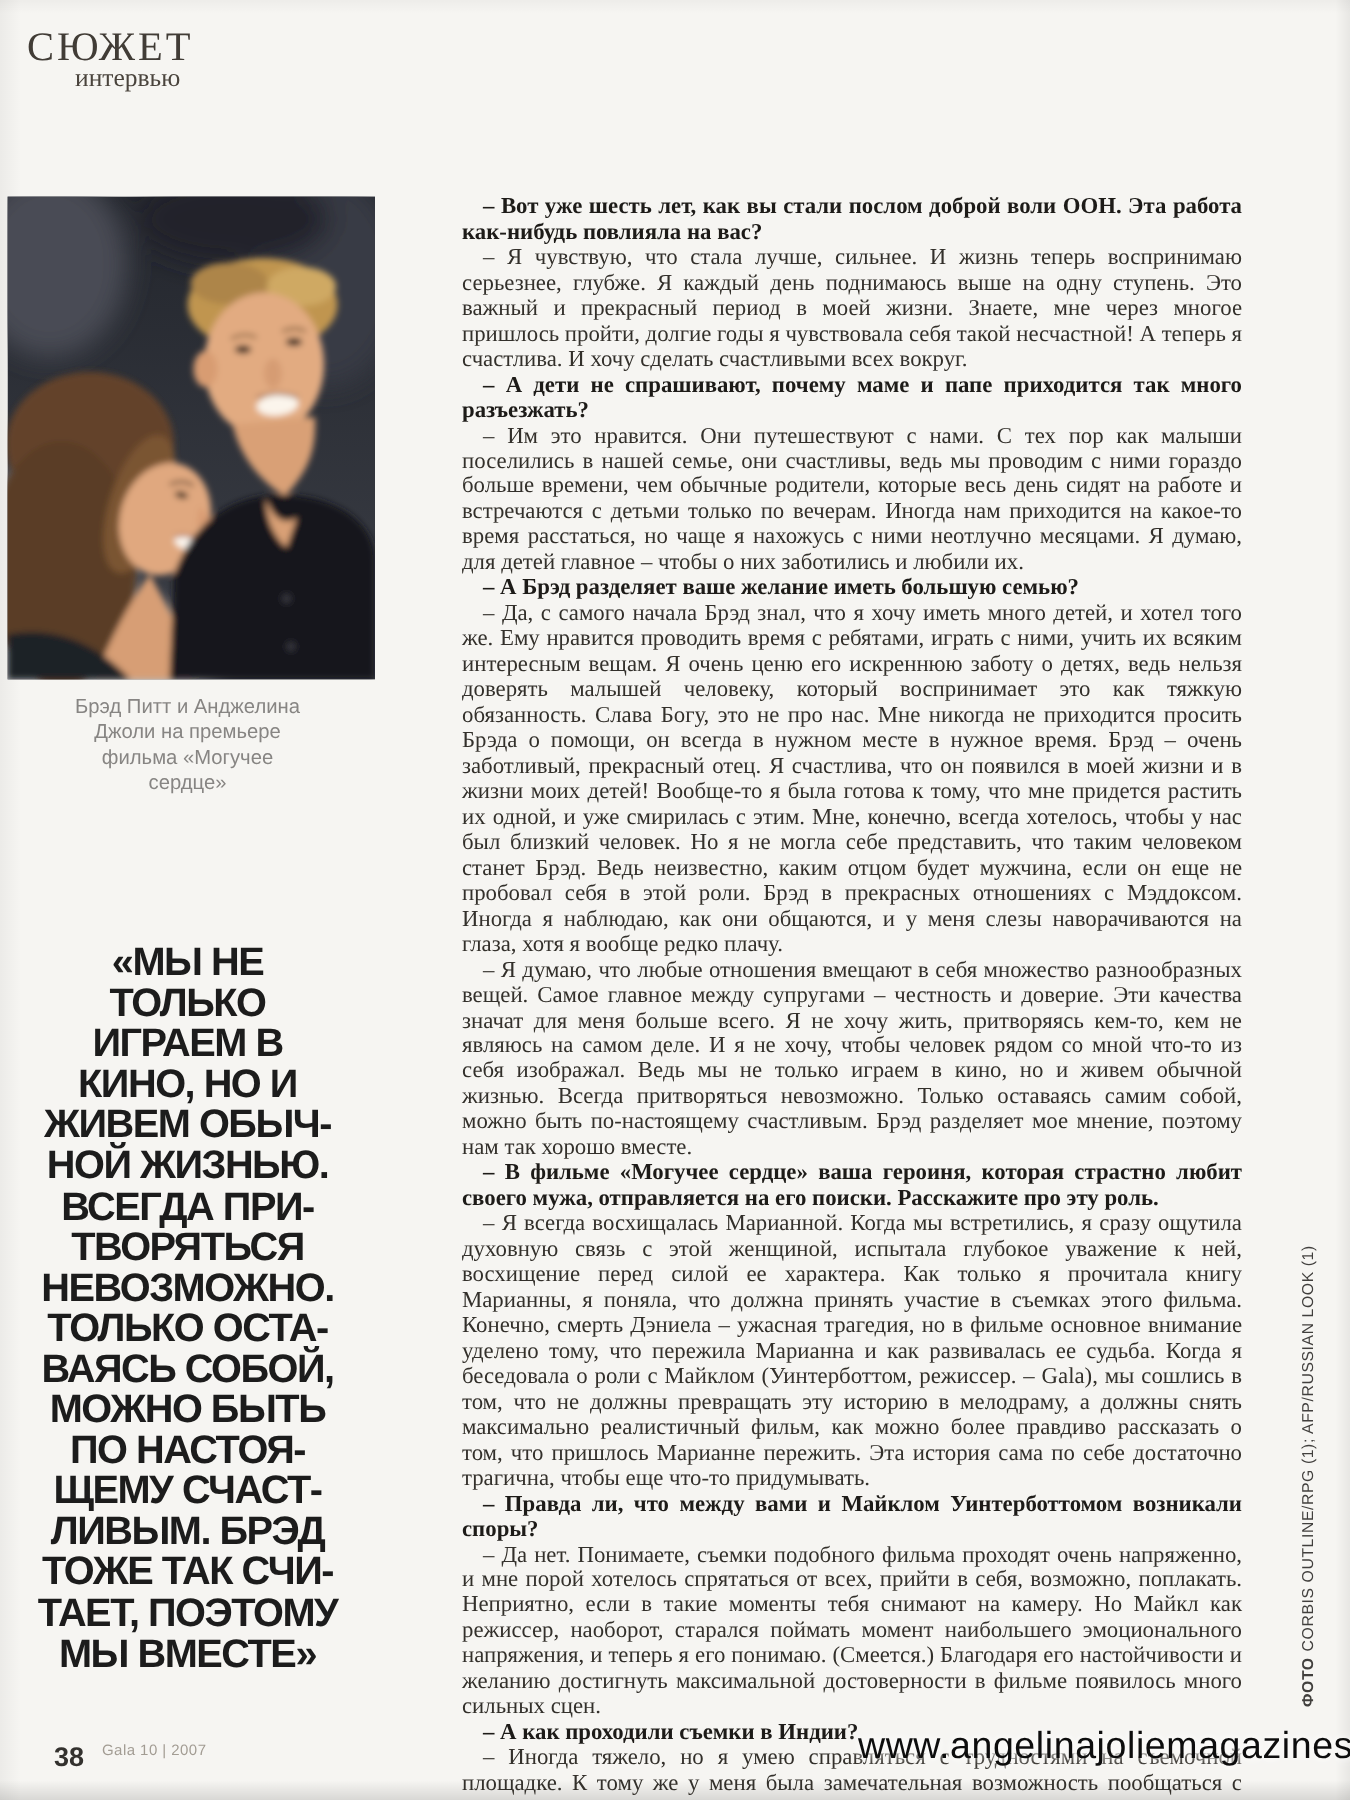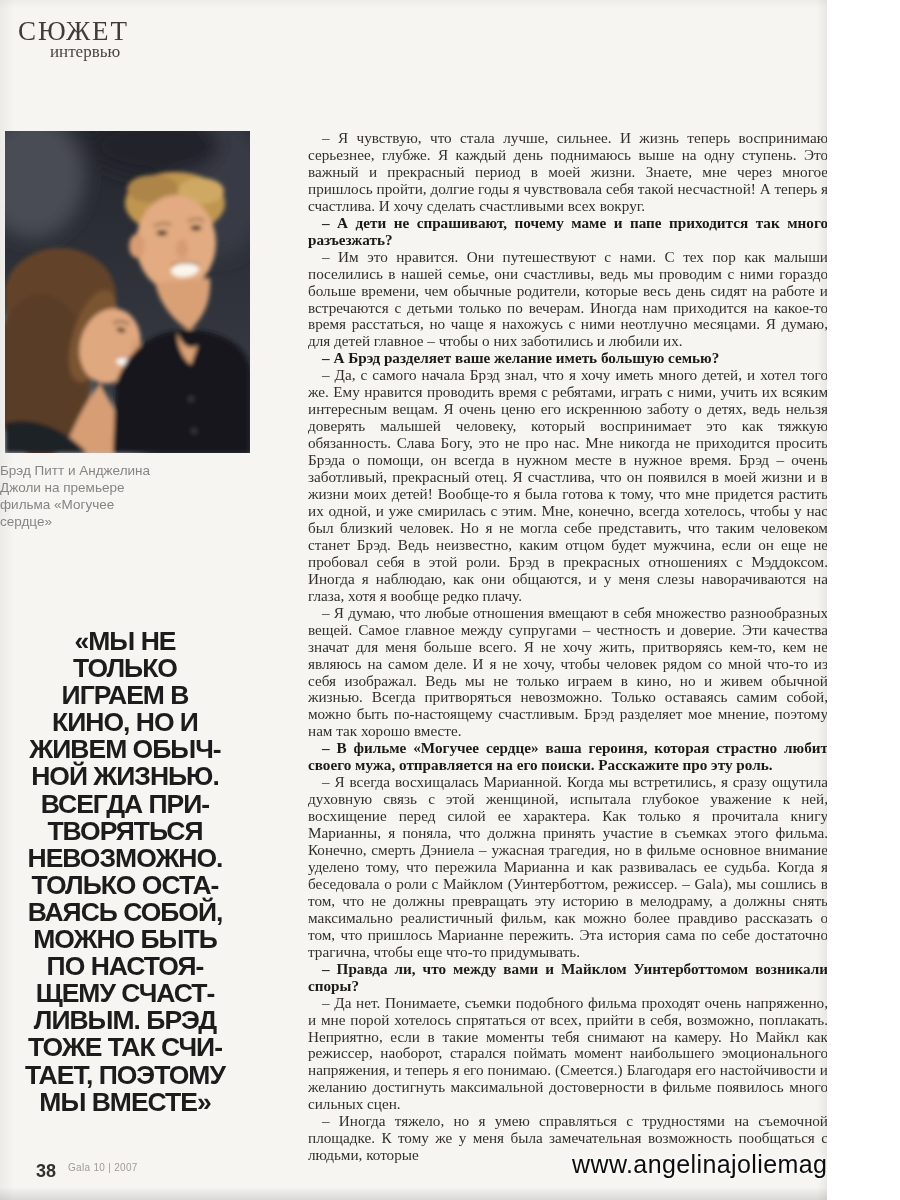--- a/index.html
+++ b/index.html
@@ -1,18 +1,18 @@
 <!DOCTYPE html>
 <html><head>
 <meta charset="utf-8">
 <style>
   html, body { margin: 0; padding: 0; }
   .page {
     position: relative;
-    width: 827px;
+    width: 900px;
     height: 1200px;
     overflow: hidden;
     font-family: "Liberation Serif", serif;
     background:
       linear-gradient(90deg, rgba(0,0,0,0.045), rgba(0,0,0,0) 14px),
       linear-gradient(270deg, rgba(0,0,0,0.06), rgba(0,0,0,0) 10px),
       linear-gradient(0deg, rgba(0,0,0,0.12), rgba(0,0,0,0) 13px),
       linear-gradient(180deg, rgba(0,0,0,0.035), rgba(0,0,0,0) 9px),
       #f6f5f2;
     color: #33302b;
@@ -24,21 +24,21 @@
   .kicker-sub {
     position: absolute; left: 50px; top: 42px;
     font-size: 17px; color: #4a443d;
   }
   .photo {
     position: absolute; left: 5px; top: 131px;
     width: 245px; height: 322px; display: block;
   }
   .caption {
     position: absolute; left: 0; top: 462px; width: 250px;
-    text-align: left; white-space: pre-line;
+    text-align: center; white-space: pre-line;
     font-family: "Liberation Sans", sans-serif;
     font-size: 13.5px; line-height: 17px; color: #878583;
   }
   .pullquote {
     position: absolute; left: 0; top: 628px; width: 250px;
     text-align: center; white-space: pre-line;
     font-family: "Liberation Sans", sans-serif;
     font-weight: bold; font-size: 26.5px; line-height: 27.1px;
     letter-spacing: -1px; color: #1c1c1c;
   }
@@ -161,30 +161,32 @@
 ВАЯСЬ СОБОЙ,
 МОЖНО БЫТЬ
 ПО НАСТОЯ-
 ЩЕМУ СЧАСТ-
 ЛИВЫМ. БРЭД
 ТОЖЕ ТАК СЧИ-
 ТАЕТ, ПОЭТОМУ
 МЫ ВМЕСТЕ»</div>
 
   <div class="article">
+    <p class="q">– Вот уже шесть лет, как вы стали послом доброй воли ООН. Эта работа как-нибудь повлияла на вас?</p>
     <p class="a">– Я чувствую, что стала лучше, сильнее. И жизнь теперь воспринимаю серьезнее, глубже. Я каждый день поднимаюсь выше на одну ступень. Это важный и прекрасный период в моей жизни. Знаете, мне через многое пришлось пройти, долгие годы я чувствовала себя такой несчастной! А теперь я счастлива. И хочу сделать счастливыми всех вокруг.</p>
     <p class="q">– А дети не спрашивают, почему маме и папе приходится так много разъезжать?</p>
     <p class="a">– Им это нравится. Они путешествуют с нами. С тех пор как малыши поселились в нашей семье, они счастливы, ведь мы проводим с ними гораздо больше времени, чем обычные родители, которые весь день сидят на работе и встречаются с детьми только по вечерам. Иногда нам приходится на какое-то время расстаться, но чаще я нахожусь с ними неотлучно месяцами. Я думаю, для детей главное – чтобы о них заботились и любили их.</p>
     <p class="q">– А Брэд разделяет ваше желание иметь большую семью?</p>
     <p class="a">– Да, с самого начала Брэд знал, что я хочу иметь много детей, и хотел того же. Ему нравится проводить время с ребятами, играть с ними, учить их всяким интересным вещам. Я очень ценю его искреннюю заботу о детях, ведь нельзя доверять малышей человеку, который воспринимает это как тяжкую обязанность. Слава Богу, это не про нас. Мне никогда не приходится просить Брэда о помощи, он всегда в нужном месте в нужное время. Брэд – очень заботливый, прекрасный отец. Я счастлива, что он появился в моей жизни и в жизни моих детей! Вообще-то я была готова к тому, что мне придется растить их одной, и уже смирилась с этим. Мне, конечно, всегда хотелось, чтобы у нас был близкий человек. Но я не могла себе представить, что таким человеком станет Брэд. Ведь неизвестно, каким отцом будет мужчина, если он еще не пробовал себя в этой роли. Брэд в прекрасных отношениях с Мэддоксом. Иногда я наблюдаю, как они общаются, и у меня слезы наворачиваются на глаза, хотя я вообще редко плачу.</p>
     <p class="a">– Я думаю, что любые отношения вмещают в себя множество разнообразных вещей. Самое главное между супругами – честность и доверие. Эти качества значат для меня больше всего. Я не хочу жить, притворяясь кем-то, кем не являюсь на самом деле. И я не хочу, чтобы человек рядом со мной что-то из себя изображал. Ведь мы не только играем в кино, но и живем обычной жизнью. Всегда притворяться невозможно. Только оставаясь самим собой, можно быть по-настоящему счастливым. Брэд разделяет мое мнение, поэтому нам так хорошо вместе.</p>
     <p class="q">– В фильме «Могучее сердце» ваша героиня, которая страстно любит своего мужа, отправляется на его поиски. Расскажите про эту роль.</p>
     <p class="a">– Я всегда восхищалась Марианной. Когда мы встретились, я сразу ощутила духовную связь с этой женщиной, испытала глубокое уважение к ней, восхищение перед силой ее характера. Как только я прочитала книгу Марианны, я поняла, что должна принять участие в съемках этого фильма. Конечно, смерть Дэниела – ужасная трагедия, но в фильме основное внимание уделено тому, что пережила Марианна и как развивалась ее судьба. Когда я беседовала о роли с Майклом (Уинтерботтом, режиссер. – Gala), мы сошлись в том, что не должны превращать эту историю в мелодраму, а должны снять максимально реалистичный фильм, как можно более правдиво рассказать о том, что пришлось Марианне пережить. Эта история сама по себе достаточно трагична, чтобы еще что-то придумывать.</p>
     <p class="q">– Правда ли, что между вами и Майклом Уинтерботтомом возникали споры?</p>
     <p class="a">– Да нет. Понимаете, съемки подобного фильма проходят очень напряженно, и мне порой хотелось спрятаться от всех, прийти в себя, возможно, поплакать. Неприятно, если в такие моменты тебя снимают на камеру. Но Майкл как режиссер, наоборот, старался поймать момент наибольшего эмоционального напряжения, и теперь я его понимаю. (Смеется.) Благодаря его настойчивости и желанию достигнуть максимальной достоверности в фильме появилось много сильных сцен.</p>
+    <p class="q">– А как проходили съемки в Индии?</p>
     <p class="a">– Иногда тяжело, но я умею справляться с трудностями на съемочной площадке. К тому же у меня была замечательная возможность пообщаться с людьми, которые</p>
   </div>
 
   <div class="credit">
     <span class="lbl">ФОТО</span><span>CORBIS OUTLINE/RPG (1); AFP/RUSSIAN LOOK (1)</span>
   </div>
 
   <div class="page-number">38</div>
   <div class="issue">Gala 10 | 2007</div>
   <div class="watermark">www.angelinajoliemagazines.com</div>

